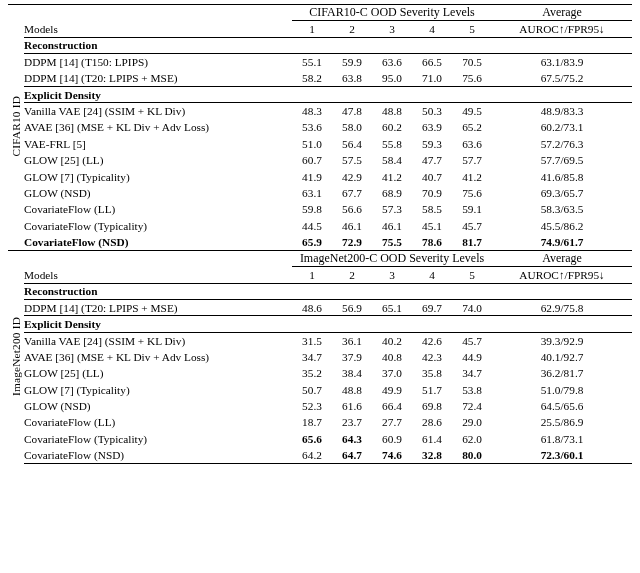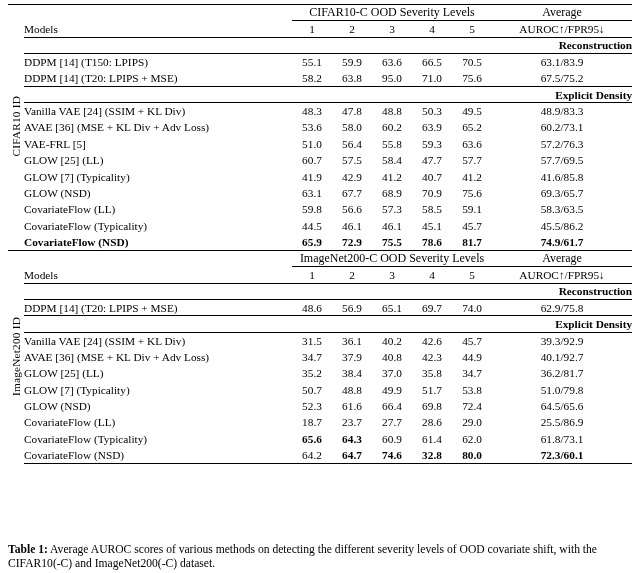--- a/index.html
+++ b/index.html
@@ -66,21 +66,21 @@
   }
   .hdr-group {
     text-align: center;
     font-size: 12px;
   }
   .row-h { height: 16.4px; }
   .rule-top td, .rule-top th { border-top: 1.1px solid #000; }
   .rule-thick td, .rule-thick th { border-top: 1.3px solid #000; }
   .section-label {
     font-weight: bold;
-    text-align: right;
+    text-align: left;
     padding-left: 4px;
     margin-top: 12px;
   }
   .bold { font-weight: bold; }
   .grouprule {
     border-bottom: 0.9px solid #000;
   }
   .caption {
     position: absolute;
     left: 8px;
@@ -330,18 +330,14 @@
             <td class="num bold" style="border-bottom: 1.2px solid rgb(0, 0, 0);">64.7</td>
             <td class="num bold" style="border-bottom: 1.2px solid rgb(0, 0, 0);">74.6</td>
             <td class="num bold" style="border-bottom: 1.2px solid rgb(0, 0, 0);">32.8</td>
             <td class="num bold" style="border-bottom: 1.2px solid rgb(0, 0, 0);">80.0</td>
             <td class="avg bold" style="border-bottom: 1.2px solid rgb(0, 0, 0);">72.3/60.1</td>
           </tr>
         </tbody>
     </table>
   </div>
 
-  <div class="caption">
-    <b>Table 1:</b>
-    <span>Average AUROC scores of various methods on detecting the different severity levels of OOD covariate shift, with the CIFAR10(-C) and ImageNet200(-C) dataset.</span>
-  </div>
 
 </div>
 
 </body></html>

